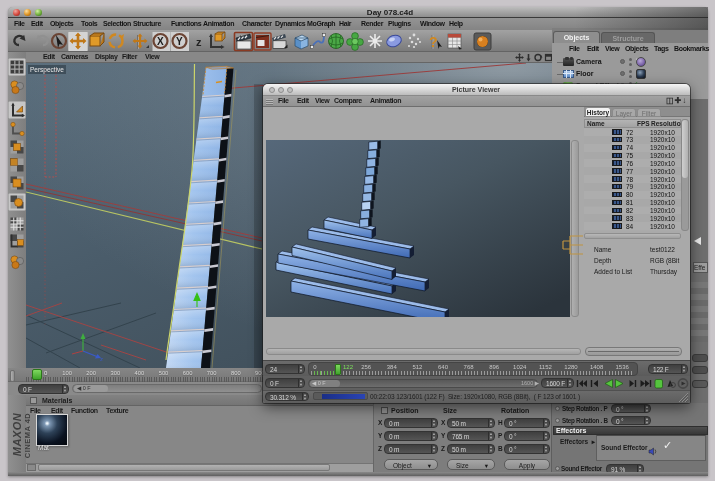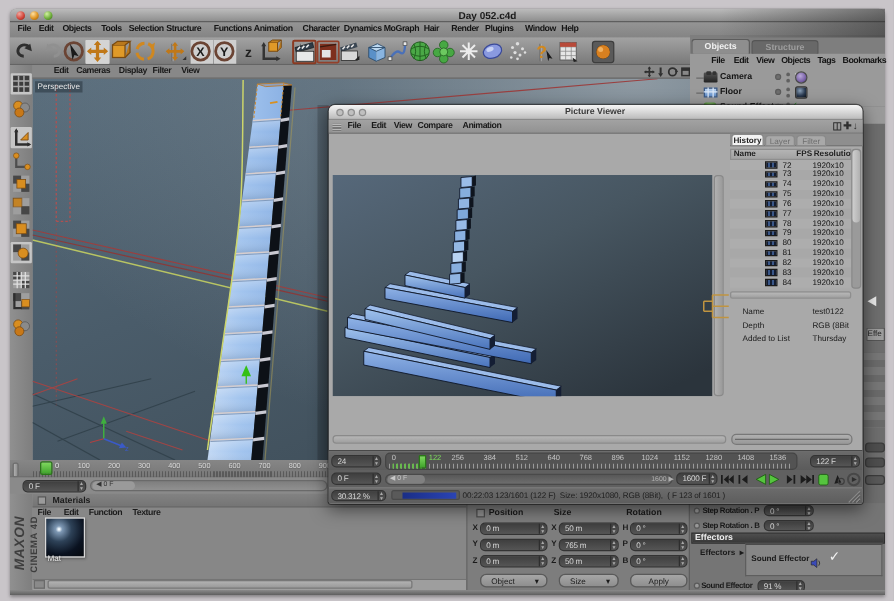--- a/index.html
+++ b/index.html
@@ -9,21 +9,21 @@
 .lcap{background:linear-gradient(#a6a6a6,#8e8e8e);border:1px solid #5a5a5a;border-radius:5px;color:#1a1a1a;font-size:6.5px;}
 </style></head>
 <body>
 
 <div class="a" id="win" style="left:8px;top:7px;width:700px;height:469px;background:#8f8f8f;border-radius:5px 5px 0 0;box-shadow:0 1px 3px rgba(0,0,0,.35);"></div>
 
 <div class="a" style="left:8px;top:7px;width:700px;height:10.5px;background:linear-gradient(#bcbcbc,#8e8e8e);border-radius:5px 5px 0 0;border-bottom:1px solid #3a3a3a;"></div>
 <div class="a" style="left:13px;top:9px;width:7px;height:7px;border-radius:50%;background:radial-gradient(circle at 35% 30%,#f0a9a0,#d4473c 55%,#7e1d14);"></div>
 <div class="a" style="left:24px;top:9px;width:7px;height:7px;border-radius:50%;background:radial-gradient(circle at 35% 30%,#ffe0a0,#dd9220 55%,#8a5208);"></div>
 <div class="a" style="left:35px;top:9px;width:7px;height:7px;border-radius:50%;background:radial-gradient(circle at 35% 30%,#d2f0a2,#6fae3b 55%,#2f6110);"></div>
-<div class="a" style="left:340px;top:8px;width:100px;text-align:center;font-size:8px;font-weight:bold;color:#1a1a1a;">Day 052.c4d</div>
+<div class="a" style="left:340px;top:8px;width:100px;text-align:center;font-size:8px;font-weight:bold;color:#1a1a1a;">Day 078.c4d</div>
 
 <div class="a" style="left:8px;top:18px;width:700px;height:12px;background:linear-gradient(#949494,#848484);"></div>
 <div class="a" id="mainmenu" style="left:8px;top:20px;width:700px;height:10px;">
     <span style="position:absolute;left:6px;top:0;font-size:7px;font-weight:bold;color:#141414;letter-spacing:-0.35px;">File</span>
     <span style="position:absolute;left:23px;top:0;font-size:7px;font-weight:bold;color:#141414;letter-spacing:-0.35px;">Edit</span>
     <span style="position:absolute;left:42px;top:0;font-size:7px;font-weight:bold;color:#141414;letter-spacing:-0.35px;">Objects</span>
     <span style="position:absolute;left:73px;top:0;font-size:7px;font-weight:bold;color:#141414;letter-spacing:-0.35px;">Tools</span>
     <span style="position:absolute;left:95px;top:0;font-size:7px;font-weight:bold;color:#141414;letter-spacing:-0.35px;">Selection</span>
     <span style="position:absolute;left:125px;top:0;font-size:7px;font-weight:bold;color:#141414;letter-spacing:-0.35px;">Structure</span>
     <span style="position:absolute;left:163px;top:0;font-size:7px;font-weight:bold;color:#141414;letter-spacing:-0.35px;">Functions</span>

